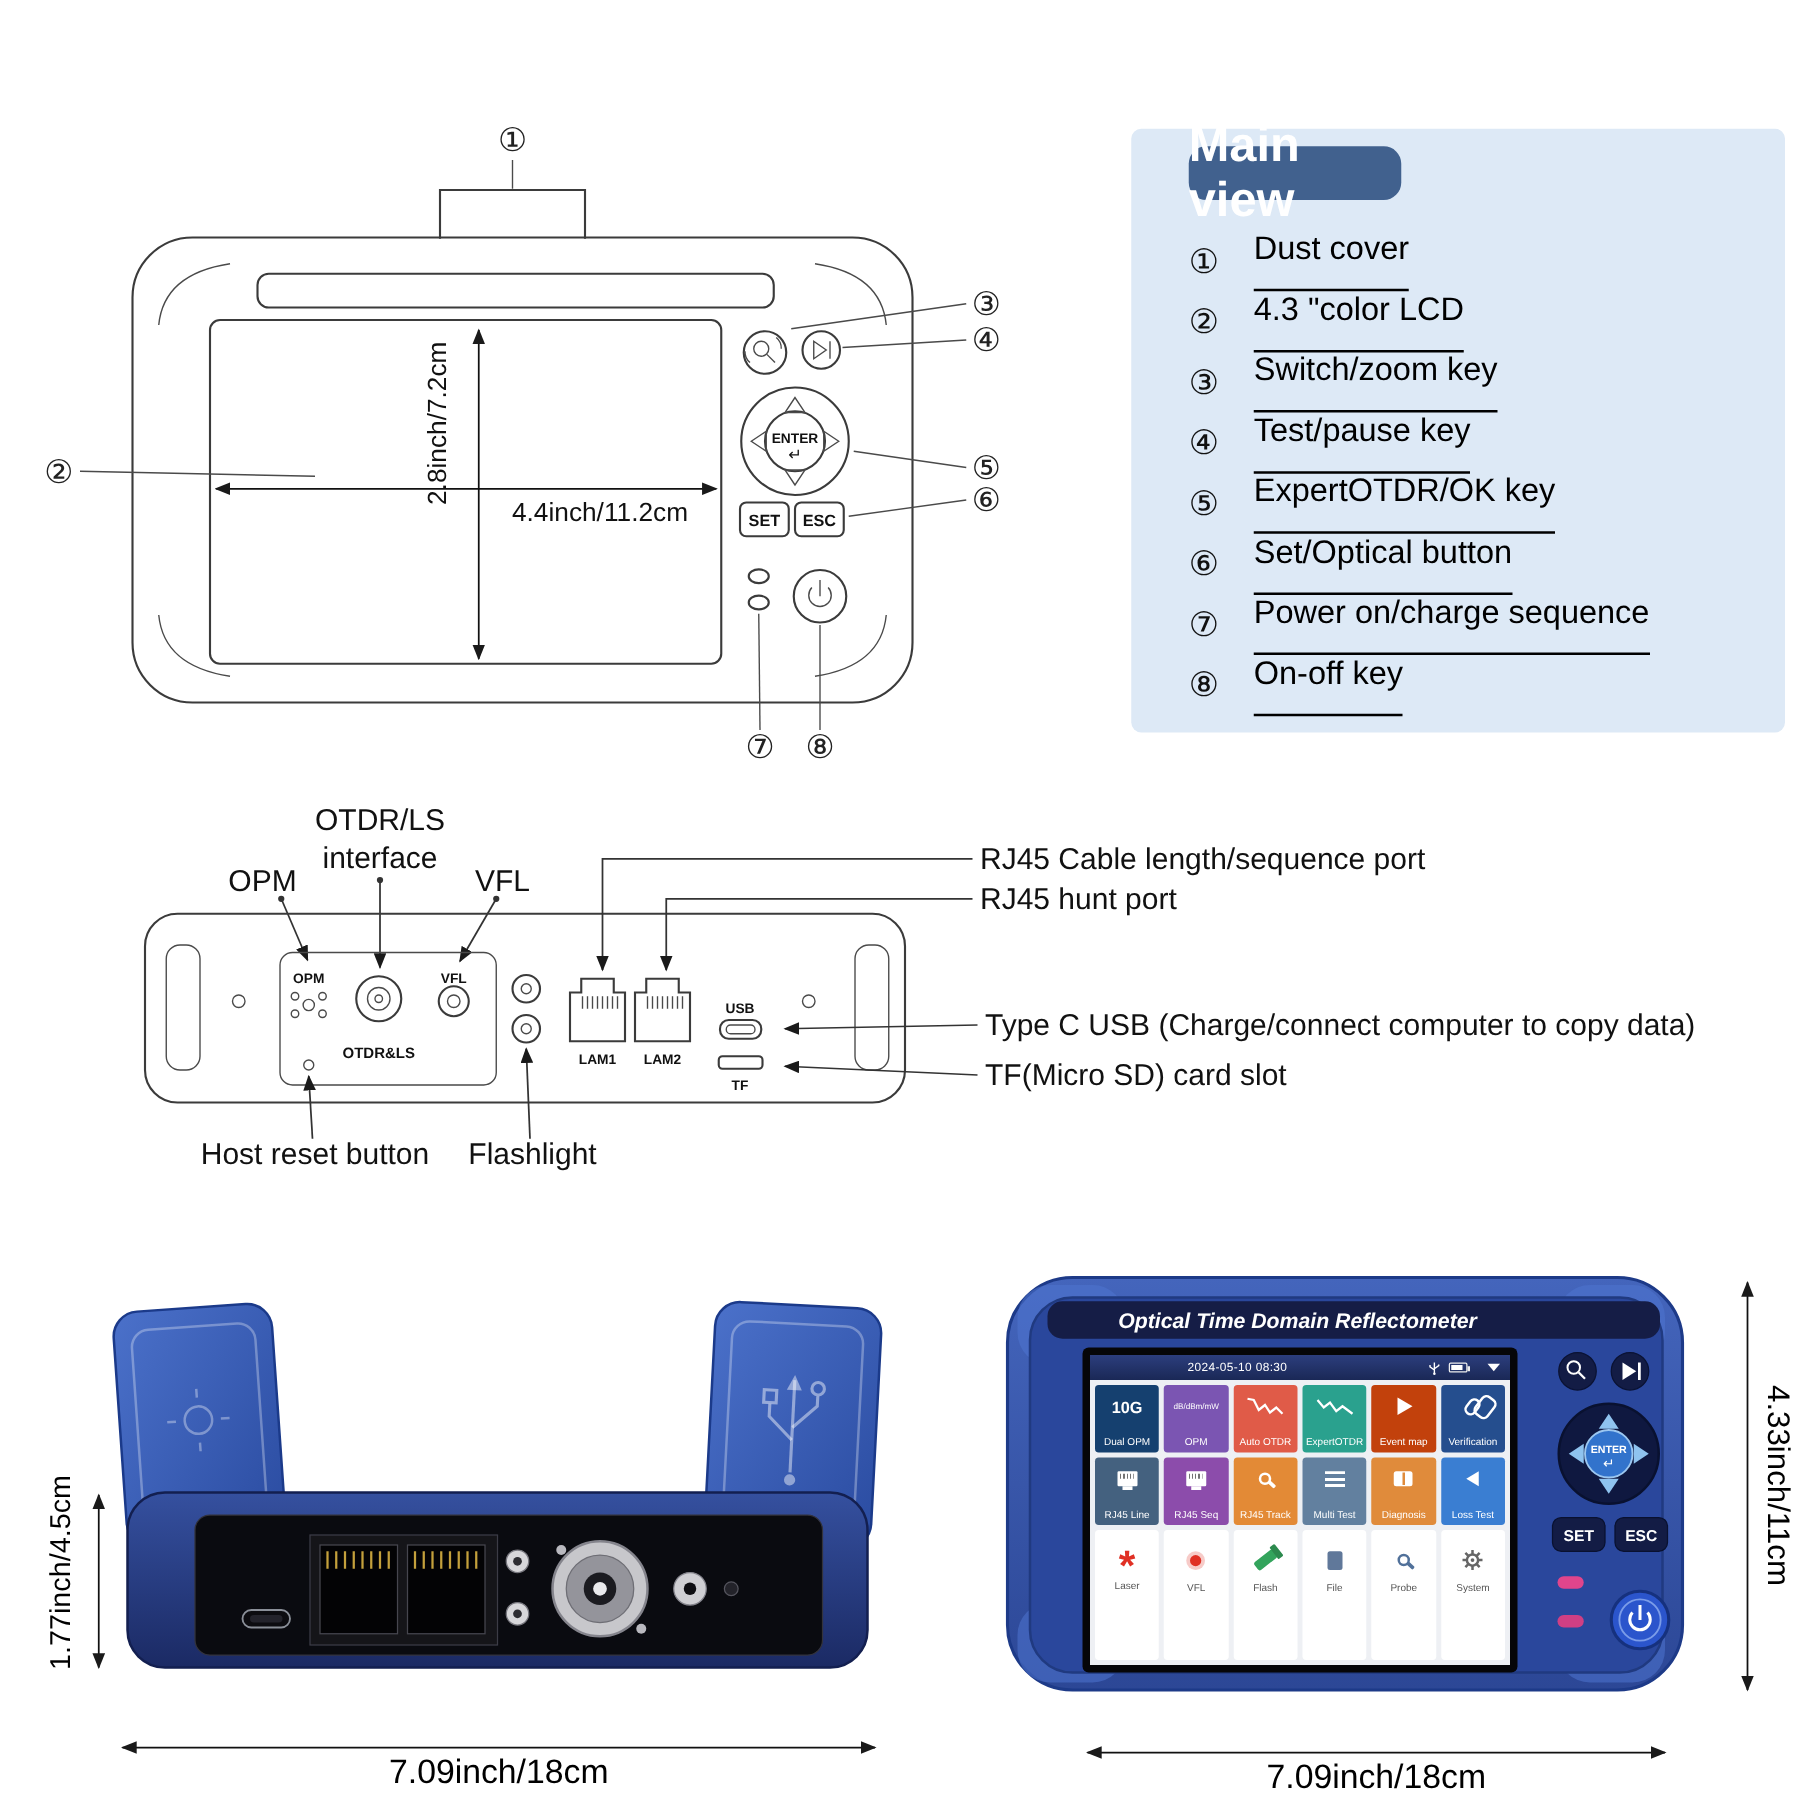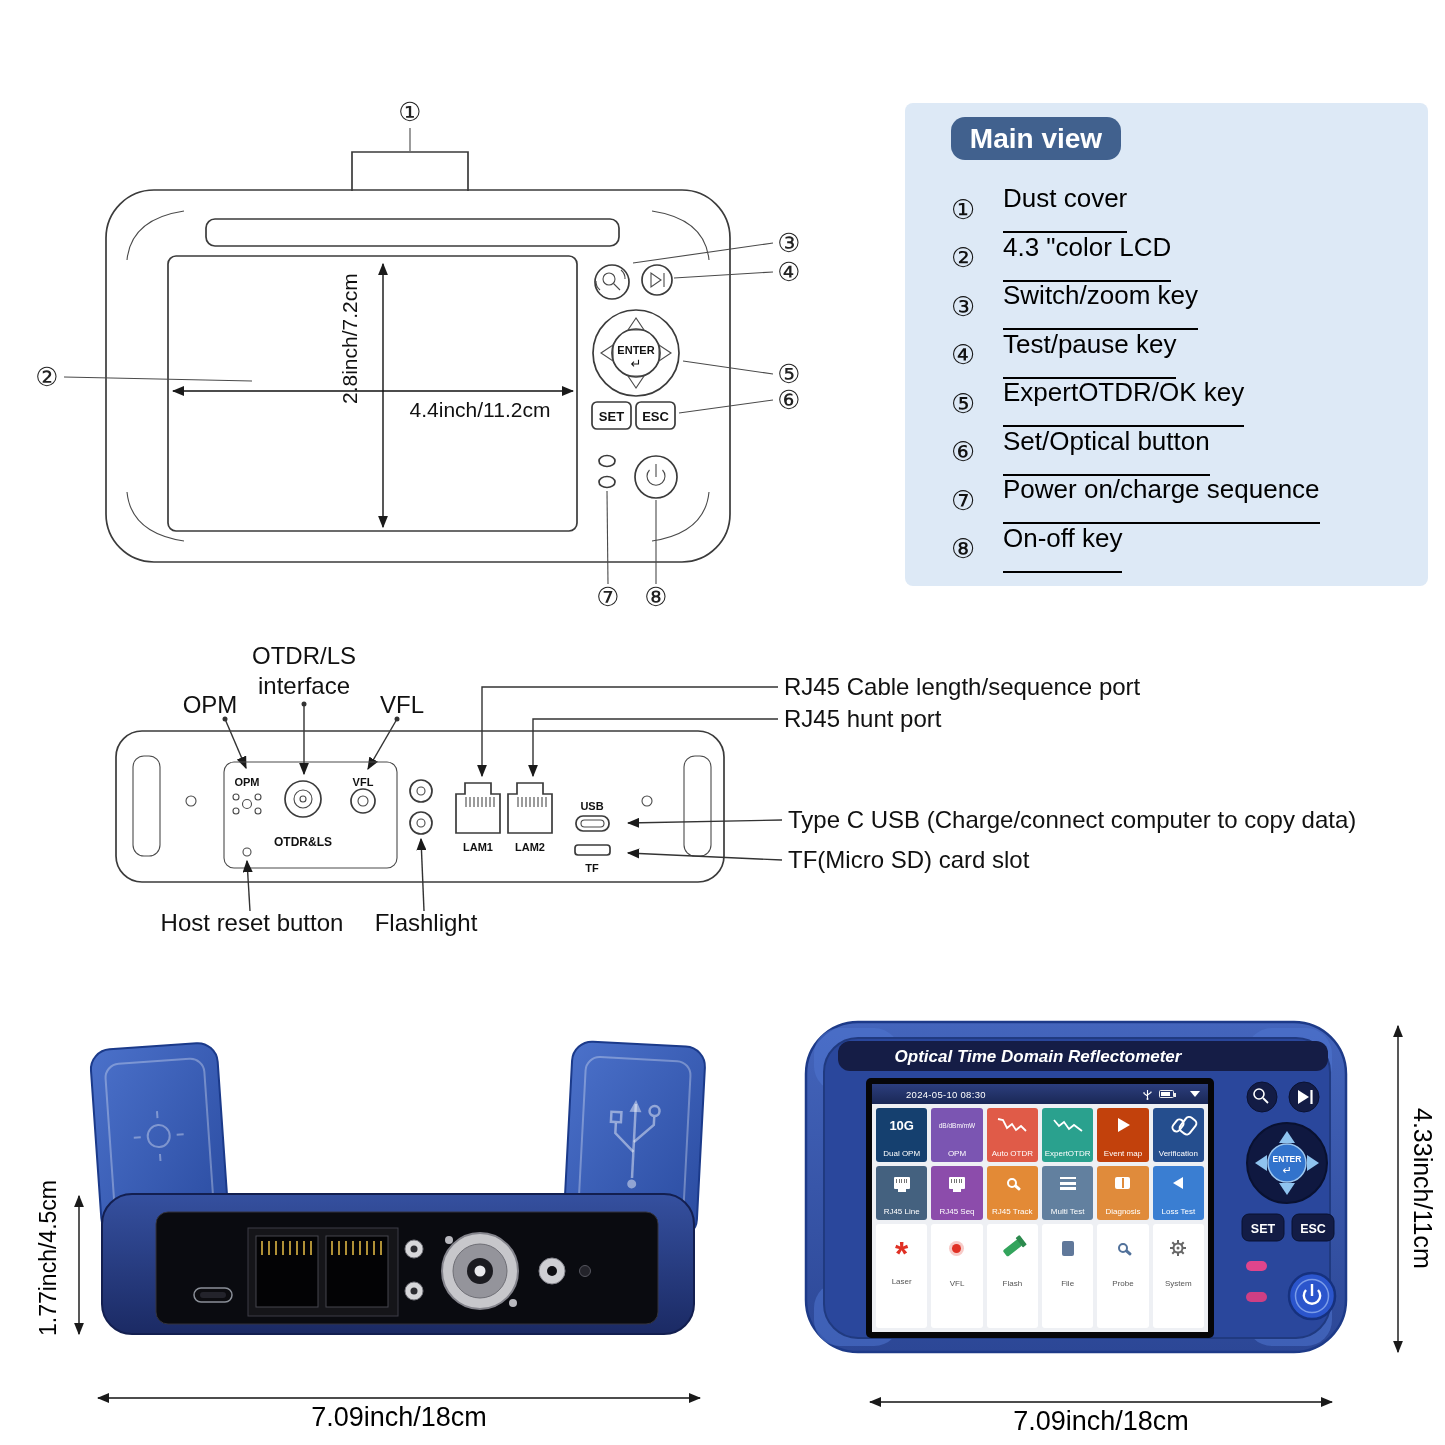--- a/index.html
+++ b/index.html
@@ -15,42 +15,42 @@
   .ldr{stroke:#333;stroke-width:1.4;fill:none}
   .dml{stroke:#111;stroke-width:1.4;fill:none;marker-start:url(#ar);marker-end:url(#ar)}
   .tx{fill:#111}
   .co{font-family:"DejaVu Sans",sans-serif;font-size:26px;fill:#222}
   .dim{font-size:21px;fill:#111}
   .dim2{fill:#000}
   
   .legend{position:absolute;left:905px;top:103px;width:523px;height:483px;background:#dde9f6;
     border-radius:8px;z-index:2;padding:14px 0 0 46px}
   .legend-pill{width:170px;height:43px;background:#41618e;border-radius:14px;color:#fff;
-    font-size:28px;font-weight:bold;display:flex;align-items:center;justify-content:center}
+    font-size:39px;font-weight:bold;display:flex;align-items:center;justify-content:center}
   .legend-items{margin-top:25px;display:flex;flex-direction:column}
   .lrow{height:48.5px;display:flex;align-items:center;gap:16px}
   .lnum{font-family:"DejaVu Sans",sans-serif;font-size:27px;color:#111;width:36px;flex:0 0 auto}
   .llabel{font-size:26px;color:#000;border-bottom:2px solid #000;padding-bottom:19px;line-height:1.05;white-space:nowrap}
   
   .screen{position:absolute;left:872px;top:1084px;width:336px;height:248px;z-index:2;
     background:#eef0f4;overflow:hidden}
   .statusbar{height:20px;background:linear-gradient(#2c3e7d,#1a2856);display:flex;align-items:center;color:#fff}
-  .sb-time{font-size:9.5px;margin-left:34px;letter-spacing:.3px;white-space:nowrap}
+  .sb-time{font-size:9.5px;margin-left:78px;letter-spacing:.3px;white-space:nowrap}
   .sb-icons{margin-left:auto;display:flex;align-items:center;gap:6px;margin-right:8px}
   .sb-batt{width:15px;height:8px;border:1px solid #eee;border-radius:1.5px;position:relative;display:flex;align-items:center;padding:1px}
   .sb-batt::after{content:"";position:absolute;right:-3px;top:2px;width:2px;height:4px;background:#eee}
   .sb-batt i{display:block;width:9px;height:4px;background:#fff}
   .sb-caret{width:0;height:0;border-top:6px solid #fff;border-left:5.5px solid transparent;border-right:5.5px solid transparent;margin-left:10px}
   .appgrid{height:228px;display:grid;grid-template-columns:repeat(6,1fr);grid-template-rows:54px 54px 1fr;
     gap:4px;padding:4px;background:#eef0f4}
   .tile{border-radius:3px;display:flex;flex-direction:column;align-items:center;justify-content:space-between;
     padding:5px 0 4px;overflow:hidden}
   .tic{flex:0 0 auto;display:flex;align-items:center;justify-content:center;height:24px}
   .tlabel{font-size:8px;color:#fff;white-space:nowrap}
-  .twhite{background:#fff;justify-content:flex-start;gap:19px;padding-top:12px}
+  .twhite{background:#fff;justify-content:flex-start;gap:6px;padding-top:12px}
   .twhite .tlabel{color:#555}
   .t1{background:#15406f}.t2{background:#7b55b2}.t3{background:#e05b48}.t4{background:#2aa18e}
   .t5{background:#c2410c}.t6{background:#254e8e}.t7{background:#44617f}.t8{background:#8c4cab}
   .t9{background:#e38a36}.t10{background:#62809f}.t11{background:#e08b3b}.t12{background:#3a7ed2}
   .tdeco-big{font-size:13px;font-weight:bold;color:#fff}
   .tdeco-sm{font-size:6.5px;color:#fff;white-space:nowrap}
   
   .ic-play{width:0;height:0;border-left:12px solid #fff;border-top:7px solid transparent;border-bottom:7px solid transparent;margin-left:3px}
   .ic-link{width:10px;height:15px;border:2px solid #fff;border-radius:5px;transform:rotate(38deg);position:relative}
   .ic-link::after{content:"";position:absolute;left:4px;top:-10px;width:10px;height:15px;border:2px solid #fff;border-radius:5px}

